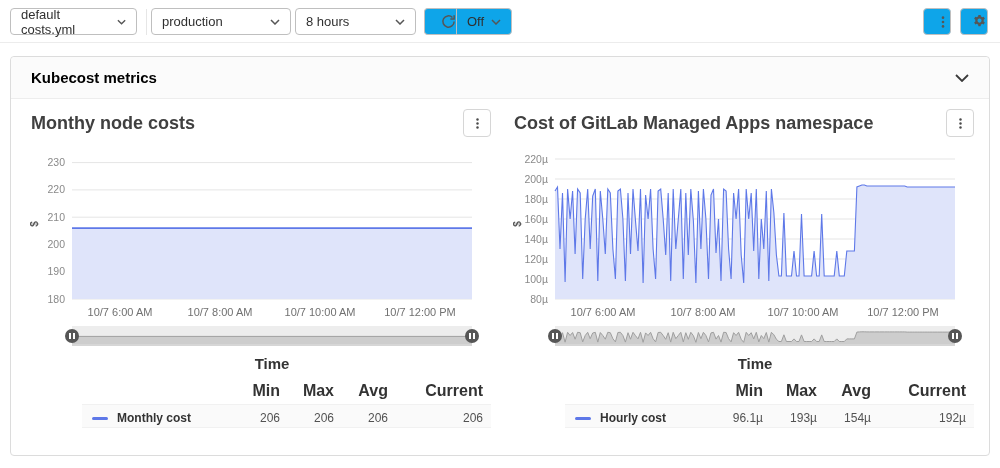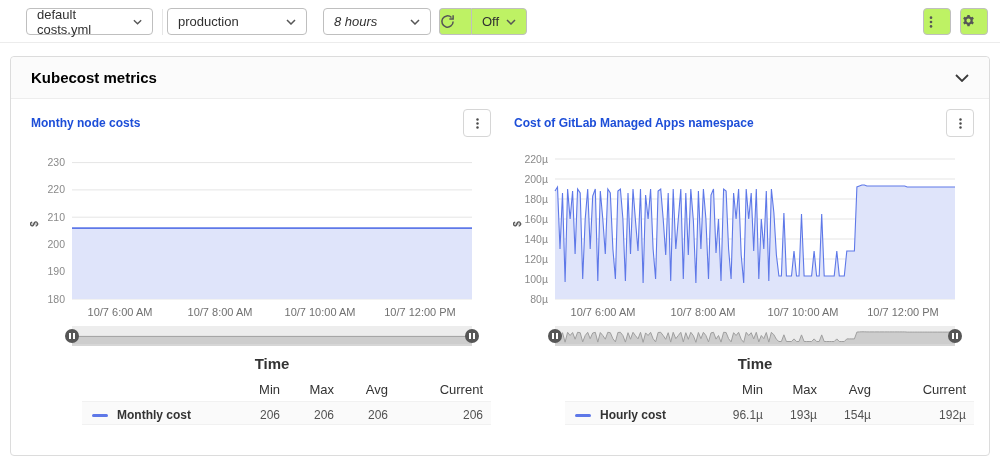--- a/index.html
+++ b/index.html
@@ -3,63 +3,63 @@
 <meta charset="utf-8">
 <style>
   * { box-sizing: border-box; margin: 0; padding: 0; }
   html,body { width:1000px; height:468px; background:#fff; overflow:hidden;
     font-family:"Liberation Sans", sans-serif; color:#303030; }
 
   
   .topbar { display:flex; align-items:center; padding:8px 12px 7px 10px; border-bottom:1px solid #ececec; }
   .dd { display:flex; justify-content:space-between; align-items:center; gap:8px;
         border:1px solid #bfbfbf; border-radius:4px; background:#fff; height:27px;
-        padding:0 10px; font-size:13px; color:#303030; cursor:pointer;margin-left:16px; }
+        padding:0 10px; font-size:13px; color:#303030; cursor:pointer; }
   .dd1 { width:127px; }
   .dd2 { width:140px; margin-left:4px; }
-  .dd3 { width:108px; margin-left:16px;font-style:italic; }
+  .dd3 { width:121px; margin-left:4px; }
   .vdivider { width:1px; height:26px; background:#e6e6e6; margin-left:9px; }
   .btn-group { display:flex; margin-left:8px; }
-  .icon-btn { display:flex; align-items:center; justify-content:space-between;
-        border:1px solid #bfbfbf; background:#bef264; height:27px; cursor:pointer; }
+  .icon-btn { display:flex; align-items:center; justify-content:flex-end;
+        border:1px solid #bfbfbf; background:#0ea5e9; height:27px; cursor:pointer; }
   .bg-left { width:32px; border-radius:4px 0 0 4px; border-right:none; }
   .bg-right { border-radius:0 4px 4px 0; padding:0 10px; display:flex; gap:7px; align-items:center; font-size:13px; }
   .spacer { flex:1; }
   .sq-btn { width:28px; border-radius:4px; }
   .sq-btn + .sq-btn { margin-left:9px; }
 
   
   .card { margin:13px 10px 0 10px; border:1px solid #dcdcdc; border-radius:4px; height:400px; background:#fff; }
   .card-head { display:flex; justify-content:space-between; align-items:center;
         padding:12px 20px; border-bottom:1px solid #ededed; background:#fbfbfb;
         border-radius:4px 4px 0 0; }
   .card-title { font-size:15px; font-weight:bold; color:#000000; }
   .card-body { display:flex; align-items:flex-start; padding:8px 6px 0 6px; }
 
   
   .chart-panel { flex:1; min-width:0; padding:0 9px; }
   .chart-head { display:flex; justify-content:space-between; align-items:center; margin:2px 0 4px; }
-  .chart-title { font-size:12px; font-weight:bold; color:#1d4ed8; padding-left:5px; }
+  .chart-title { font-size:18px; font-weight:bold; color:#404040; padding-left:5px; }
   .kebab-btn { width:28px; height:28px; border:1px solid #d6d6d6; border-radius:4px;
         background:#fff; display:flex; align-items:center; justify-content:center; cursor:pointer; }
   .plot { display:block; }
   svg text { font-family:"Liberation Sans", sans-serif; }
 
   .brush-wrap { position:relative; margin-left:46px; width:400px; height:20px; margin-top:3px; }
   .brush-svg { display:block; }
   .handle { position:absolute; top:3px; width:14px; height:14px; border-radius:50%;
         background:#565656; display:flex; align-items:center; justify-content:center; cursor:ew-resize; }
   .handle span { display:inline-block; width:2px; height:6px; background:#fff; margin:0 1px; }
   .handle-l { left:-7px; } .handle-r { right:-7px; }
 
   .time-label { margin-left:46px; width:400px; text-align:center;
         font-size:15px; font-weight:bold; color:#333; margin-top:9px; }
 
   .legend { margin:6px 0 0 56px; }
-  .legend-head { display:flex; align-items:center; font-size:13px; font-weight:normal; color:#333; padding:4px 8px 4px 10px;justify-content:center; }
+  .legend-head { display:flex; align-items:center; font-size:16px; font-weight:bold; color:#333; padding:4px 8px 4px 10px;justify-content:center; }
   .lg-name { flex:1; }
   .lg-col { width:54px; text-align:right; }
   .lg-col-wide { width:62px;margin-left:33px; }
   .legend-row { display:flex; align-items:center; background:#fafafa; padding:6px 8px 2px 10px;
         font-size:12px; color:#525252; border-top:1px solid #f1f1f1; border-bottom:1px solid #f1f1f1; cursor:pointer; }
   .dash { width:16px; height:3px; border-radius:2px; background:#5e78e8; margin-right:9px; }
   .lg-series { flex:1; font-weight:bold; color:#333; }
 </style>
 </head>
 <body>

